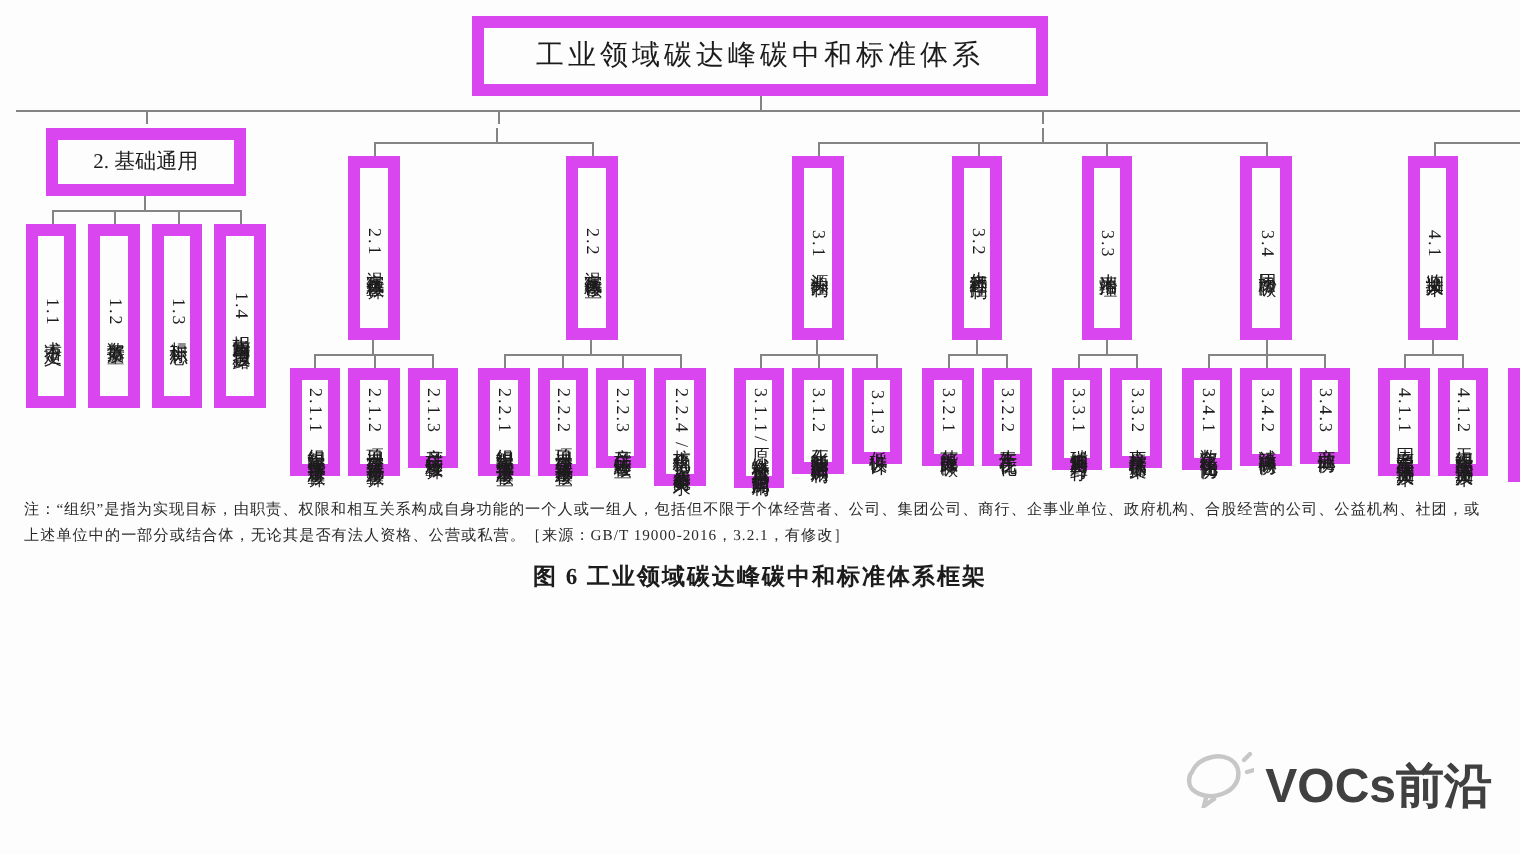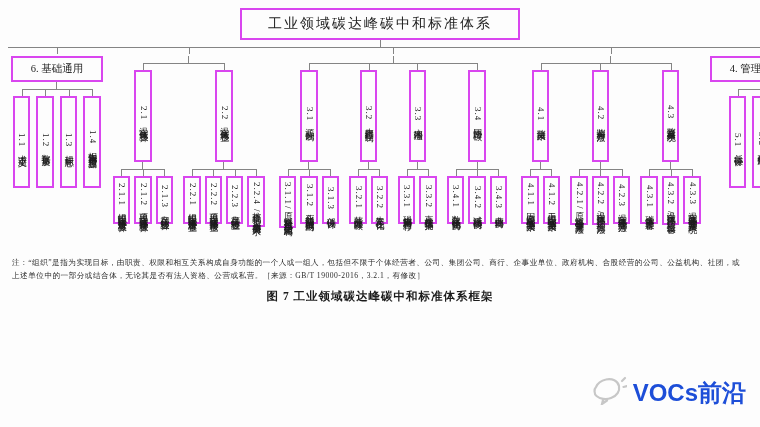--- a/index.html
+++ b/index.html
@@ -2,21 +2,21 @@
 <html><head>
 <meta charset="utf-8">
 <style>
   * { margin:0; padding:0; box-sizing:border-box; }
   html,body { width:760px; height:427px; background:#fdfdfd; overflow:hidden;
               font-family:"Liberation Serif","DejaVu Serif",serif; color:#1c1c1c; }
   #page { width:760px; height:427px; padding:6px 8px 4px; position:relative; background:#fdfdfd; }
 
   
   .branch { display:flex; flex-direction:column; align-items:center; }
-  .box { border:2px solid #d946ef; background:#fdfdfd; text-align:center; }
+  .box { border:6px solid #d946ef; background:#fdfdfd; text-align:center; }
   .title-box { font-size:14px; letter-spacing:2px; padding:5px 26px; margin-top:2px; }
   .cat-box { font-size:10.5px; padding:4px 18px; white-space:nowrap; }
   .vbox { writing-mode:vertical-rl; text-orientation:mixed; font-size:9px;
           line-height:1.05; padding:4px 2px; letter-spacing:1px; white-space:nowrap; }
   .vbox.d2 { min-height:92px; text-align:center; font-size:9px; }
   .vbox.d3 { min-height:48px; }
   .stub { width:1px; height:7px; background:#848484; }
   .children { display:flex; align-items:flex-start; }
   .cw { position:relative; padding:7px 2px 0; display:flex; flex-direction:column; align-items:center; }
   .cw::before { content:''; position:absolute; top:0; left:0; right:0; border-top:1px solid #848484; }
@@ -24,40 +24,40 @@
   .cw:last-child::before { right:50%; }
   .cw:only-child::before { display:none; }
   .cw::after { content:''; position:absolute; top:0; left:50%; width:1px; height:7px; background:#848484; }
   .top-row { width:100%; }
   .top-row > .cw { flex:1 1 0; padding-top:9px; }
   .top-row > .cw:first-child::before { left:0; }
   .top-row > .cw:last-child::before { right:0; }
   .grp-row > .cw { padding-left:3px; padding-right:3px; }
 
   
-  #note { margin-top:28px; padding:0 4px; font-size:7.6px; line-height:1.8; color:#2a2a2a;
+  #note { margin-top:4px; padding:0 4px; font-size:7.6px; line-height:1.8; color:#2a2a2a;
           letter-spacing:0.5px; width:100%; }
   #caption { margin-top:6px; text-align:center; font-size:11.5px; font-weight:bold; letter-spacing:1px; }
   #watermark { position:absolute; right:14px; bottom:16px; display:flex; align-items:center;
-               color:#1d4ed8; font-size:24px; font-weight:bold;
+               color:#404040; font-size:24px; font-weight:bold;
                font-family:"Liberation Sans","DejaVu Sans",sans-serif; }
   #watermark svg { margin-right:6px; }
 </style>
 </head>
 <body>
 
 <div id="page">
   <div id="diagram">
       <div class="branch">
         <div class="box title-box">工业领域碳达峰碳中和标准体系</div>
         <div class="stub"></div>
         <div class="children top-row">
           <div class="cw">
             <div class="branch">
-              <div class="box cat-box">6. 基础通用</div>
+              <div class="box cat-box">2. 基础通用</div>
               <div class="stub"></div>
               <div class="children grp-row">
                 <div class="cw">
                   <div class="branch">
                     <div class="box vbox d2">1.1术语定义</div>
                   </div>
                 </div>
                 <div class="cw">
                   <div class="branch">
                     <div class="box vbox d2">1.2数据质量</div>
@@ -316,21 +316,21 @@
                 </div>
               </div>
             </div>
           </div>
         </div>
       </div>
     </div>
 
   <div id="note">注：“组织”是指为实现目标，由职责、权限和相互关系构成自身功能的一个人或一组人，包括但不限于个体经营者、公司、集团公司、商行、企事业单位、政府机构、合股经营的公司、公益机构、社团，或上述单位中的一部分或结合体，无论其是否有法人资格、公营或私营。［来源：GB/T 19000-2016，3.2.1，有修改］</div>
 
-  <div id="caption">图 7  工业领域碳达峰碳中和标准体系框架</div>
+  <div id="caption">图 6  工业领域碳达峰碳中和标准体系框架</div>
 
   <div id="watermark">
     <span>
       <svg width="34" height="30" viewBox="0 0 34 30" fill="none" stroke="#c7c7c7" stroke-width="2.2" stroke-linecap="round">
         <path d="M3 12 C1 14,1 19,3.5 21 C7 24,13 25,18 23 C24 21,27 16,26 11 C25 6,19 3,13 4.5 C8 5.6,4.5 8.5,3 12 Z"></path>
         <path d="M10 25 L9 29 L14 25.5"></path>
         <path d="M29 6 L32 3"></path>
         <path d="M30.5 12 L34 11"></path>
       </svg>
     </span>

